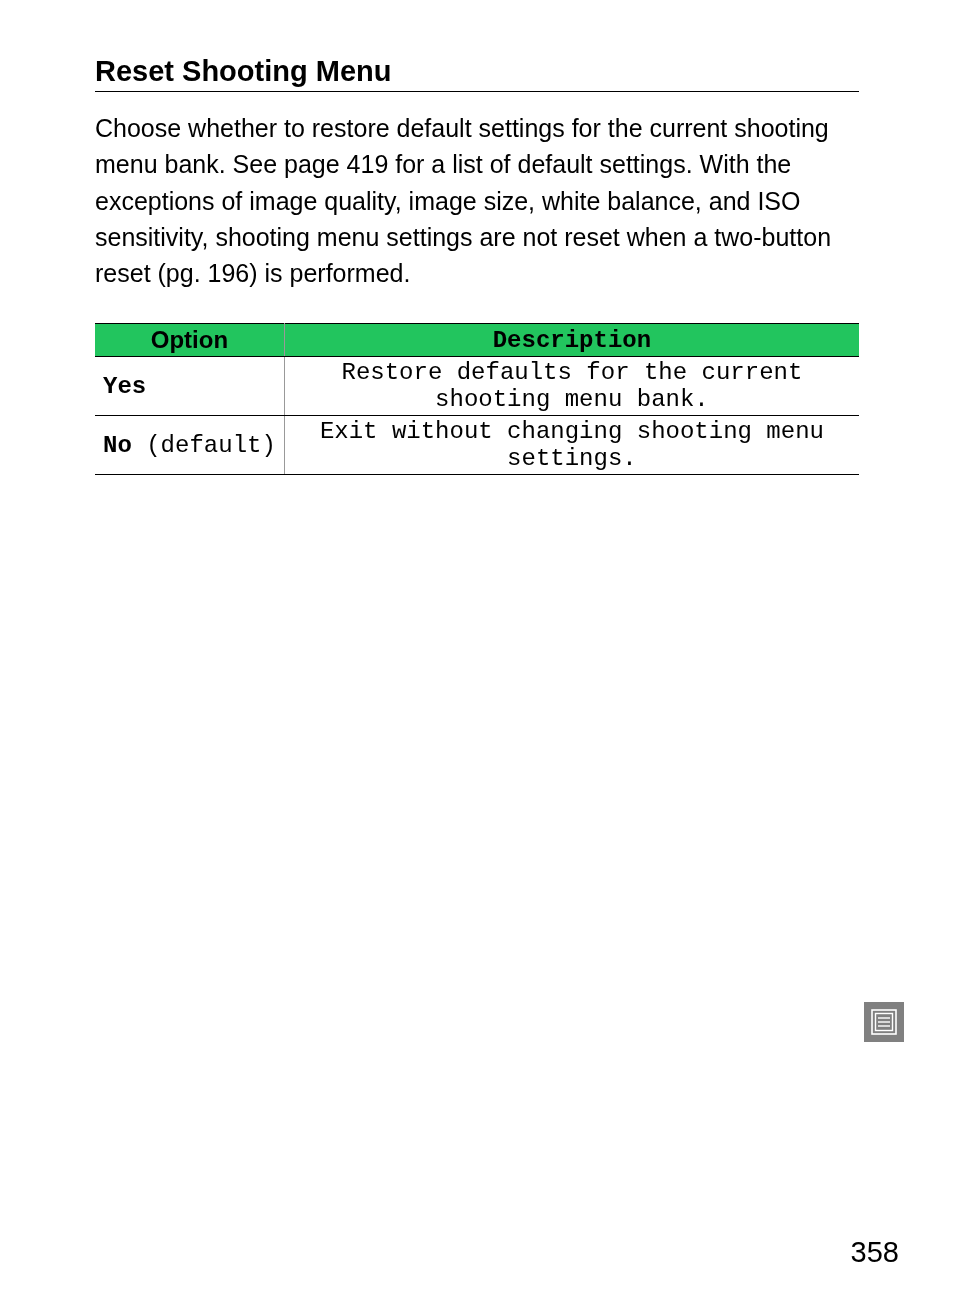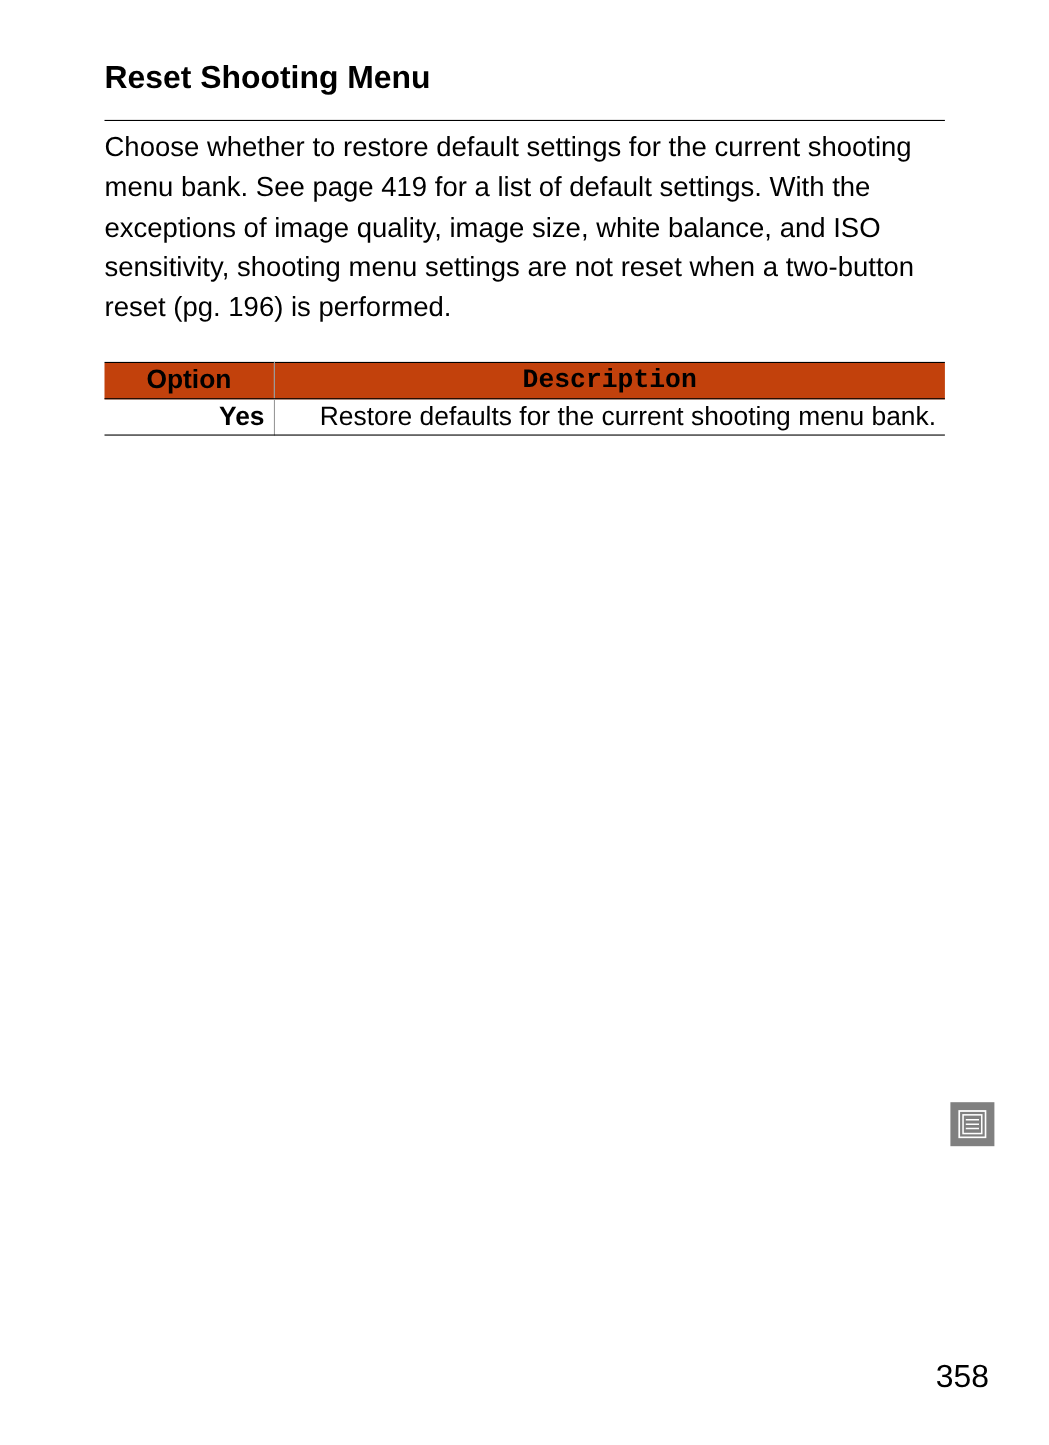--- a/index.html
+++ b/index.html
@@ -13,35 +13,35 @@
       background: #ffffff;
       font-family: Arial, Helvetica, sans-serif;
       color: #000000;
       position: relative;
       padding: 55px 95px 0 95px;
     }
     .section-title {
       font-size: 29px;
       font-weight: bold;
       border-bottom: 1.5px solid #000;
-      padding-bottom: 21px;
-      margin-bottom: 6px;
+      padding-bottom: 3px;
+      margin-bottom: 18px;
     }
     .body-text {
       font-size: 25px;
       line-height: 1.45;
       margin-bottom: 32px;
     }
     table {
       width: 100%;
       border-collapse: collapse;
       font-size: 24px;
     }
     th {
-      background: #c2410c;
+      background: #22c55e;
       font-weight: bold;
       text-align: center;
       border-top: 1.5px solid #000;
       border-bottom: 1px solid #000;
       border-left: 1px solid #999;
       border-right: 1px solid #999;
       padding: 2px 6px;
     }
     th:first-child {
       border-left: none;
@@ -52,26 +52,28 @@
     }
     td {
       border-bottom: 1px solid #000;
       border-left: 1px solid #999;
       border-right: 1px solid #999;
       padding: 2px 8px;
       vertical-align: middle;
     }
     td:first-child {
       border-left: none;
-      text-align: right;
+      text-align: left;
       white-space: nowrap;
+      font-family: Liberation Mono, monospace;
     }
     td:last-child {
       border-right: none;
-      text-align: right;
+      text-align: center;
+      font-family: Liberation Mono, monospace;
     }
     tr:last-child td {
       border-bottom: 1.5px solid #000;
     }
     .opt-bold {
       font-weight: bold;
     }
     .side-icon {
       position: absolute;
       right: 50px;
@@ -114,20 +116,24 @@
     <tr>
       <th>Option</th>
       <th>Description</th>
     </tr>
   </thead>
   <tbody>
     <tr>
       <td><span class="opt-bold">Yes</span><span></span></td>
       <td>Restore defaults for the current shooting menu bank.</td>
     </tr>
+    <tr>
+      <td><span class="opt-bold">No</span><span> (default)</span></td>
+      <td>Exit without changing shooting menu settings.</td>
+    </tr>
   </tbody>
 </table>
 
 <div class="side-icon">
   <svg viewBox="0 0 26 26">
     <rect x="1" y="1" width="24" height="24" fill="none" stroke="#ffffff" stroke-width="1.6"></rect>
     <rect x="4.5" y="4.5" width="17" height="17" fill="none" stroke="#ffffff" stroke-width="1.4"></rect>
     <line x1="7" y1="9" x2="19" y2="9" stroke="#ffffff" stroke-width="1.4"></line>
     <line x1="7" y1="13" x2="19" y2="13" stroke="#ffffff" stroke-width="1.4"></line>
     <line x1="7" y1="17" x2="19" y2="17" stroke="#ffffff" stroke-width="1.4"></line>

